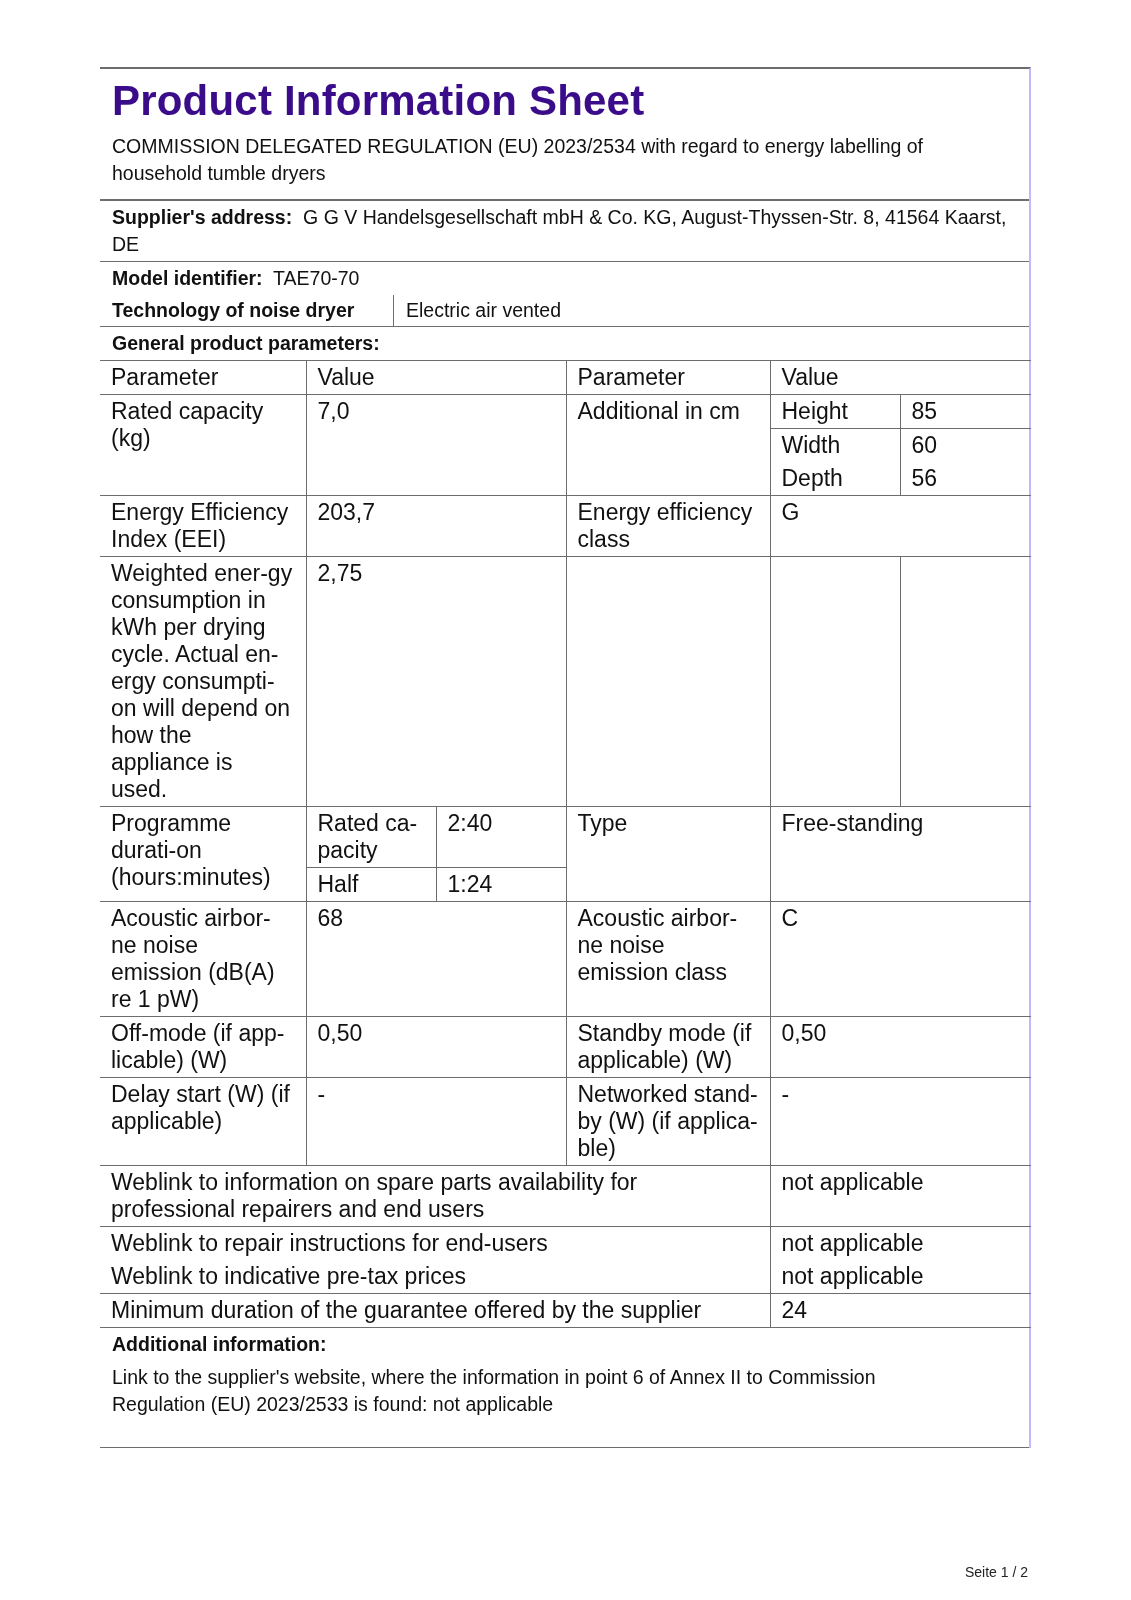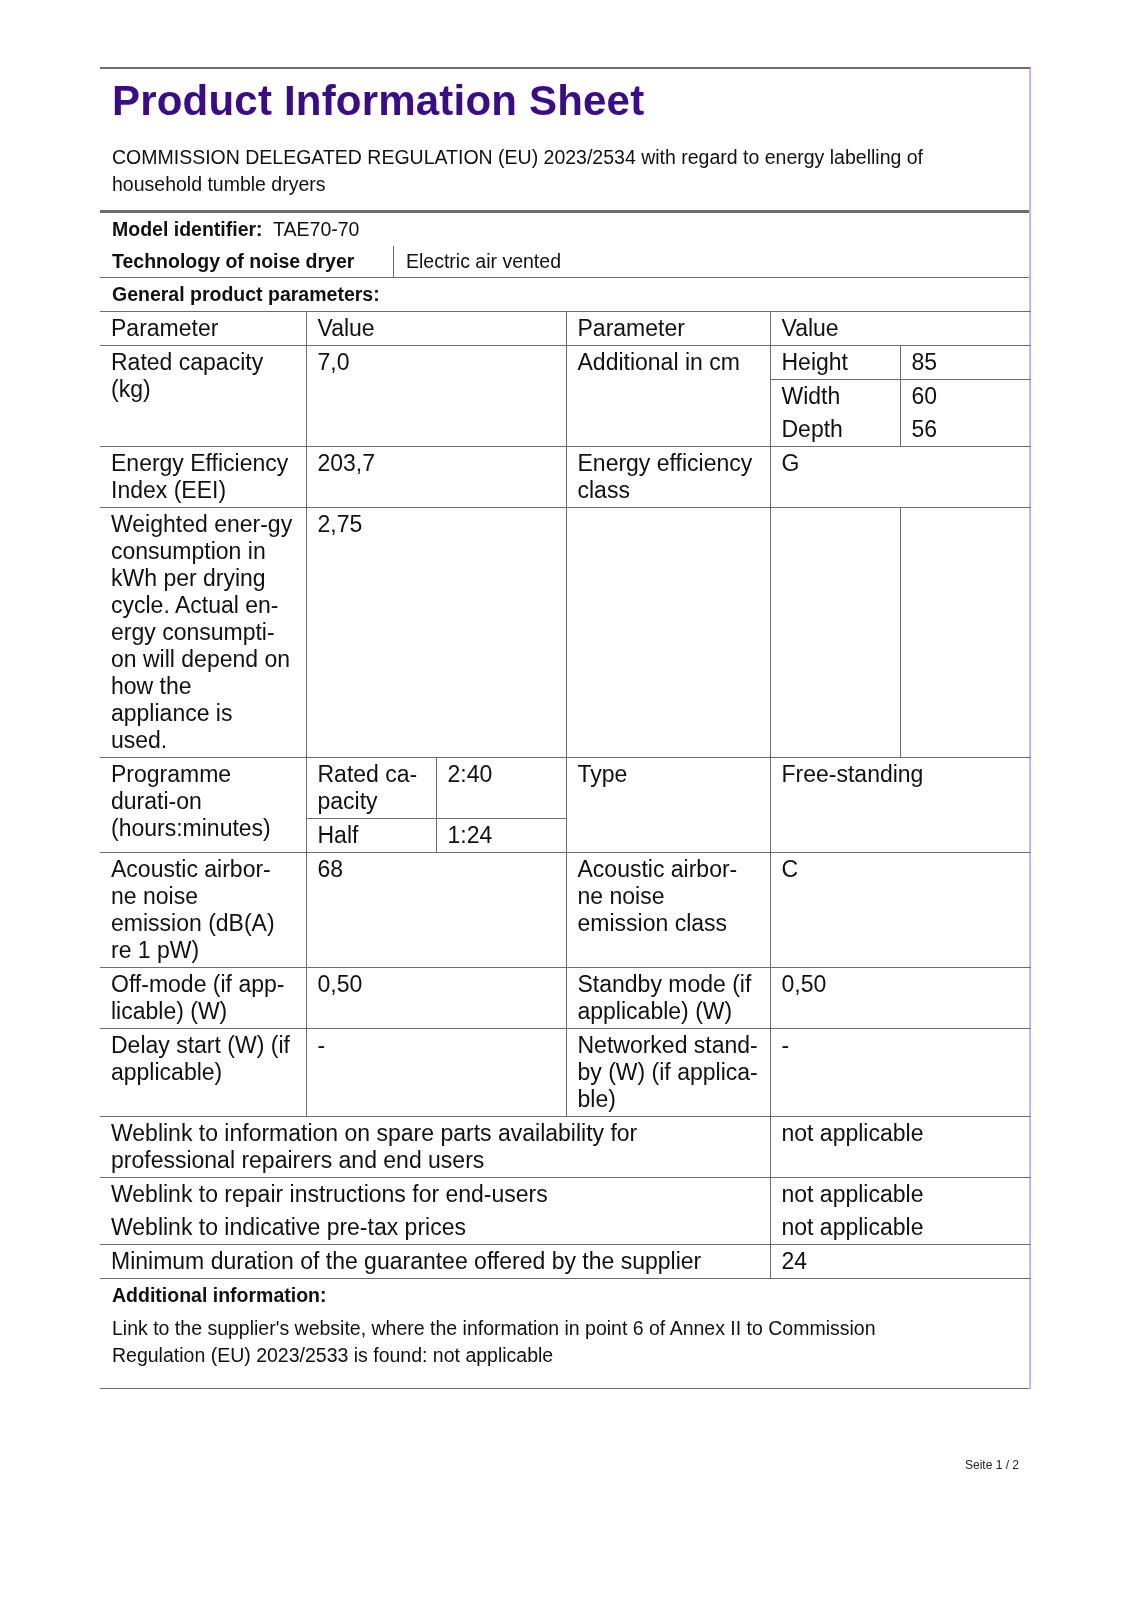--- a/index.html
+++ b/index.html
@@ -1,41 +1,45 @@
 <!DOCTYPE html>
 <html><head>
 <meta charset="utf-8">
 <style>
   html, body { margin:0; padding:0; background:#ffffff; }
   body { width:1131px; height:1600px; position:relative; font-family:"Liberation Sans", sans-serif; color:#111; }
   .sheet { position:absolute; left:100px; top:67px; width:931px; border-top:2px solid #6d6d6d; border-right:2px solid #c4b5fd; box-sizing:border-box; }
   .txt { font-size:19.5px; line-height:27px; }
   .title { color:#3a0c8a; font-weight:bold; font-size:42px; line-height:52px; padding:6px 0 0 12px; letter-spacing:0.2px; }
-  .subtitle { padding:6px 12px 12px 12px;margin-top:11px; }
+  .subtitle { padding:6px 12px 12px 12px; }
   .hr { border-top:1.5px solid #6d6d6d; }
   .row { display:flex; }
   .pad { padding:3px 12px; }
   .b { font-weight:bold; }
   table { border-collapse:collapse; width:100%; table-layout:fixed; }
   td { border:1.5px solid #6d6d6d; vertical-align:top; padding:3px 11px 3px 11px; font-size:23px; line-height:27px; }
   td.nl { border-left:none; }
   td.nr { border-right:none; }
   td.nt { border-top:none; }
   td.nb { border-bottom:none; }
-  .footer { position:absolute; left:965px; top:1458px; font-size:12px; color:#222; }
+  .footer { position:absolute; left:965px; top:1564px; font-size:14px; color:#222; }
 </style>
 </head>
 <body>
 
 <div class="sheet">
   <div class="title">Product Information Sheet</div>
   <div class="subtitle txt">COMMISSION DELEGATED REGULATION (EU) 2023/2534 with regard to energy labelling of household tumble dryers</div>
 
   <div class="hr"></div>
   <div class="hr"></div>
+  <div class="pad txt">
+    <span class="b">Supplier's address:</span>&nbsp;
+    <span>G G V Handelsgesellschaft mbH &amp; Co. KG, August-Thyssen-Str. 8, 41564 Kaarst, DE</span>
+  </div>
   <div class="hr"></div>
   <div class="pad txt">
     <span class="b">Model identifier:</span>&nbsp;
     <span>TAE70-70</span>
   </div>
   <div class="row txt">
     <div class="b" style="width:294px; padding:2px 12px; box-sizing:border-box; border-right:1.5px solid #6d6d6d;">Technology of noise dryer</div>
     <div style="padding:2px 12px;">Electric air vented</div>
   </div>
   <div class="hr"></div>
@@ -127,16 +131,16 @@
       <td colspan="2" class="nr nt">not applicable</td>
     </tr>
     <tr>
       <td colspan="4" class="nl">Minimum duration of the guarantee offered by the supplier</td>
       <td colspan="2" class="nr">24</td>
     </tr>
   </tbody>
     </table>
 
   <div class="pad txt b">Additional information:</div>
-  <div class="pad txt" style="padding-top:3px; padding-bottom:19px; padding-right:90px; border-bottom:1.5px solid #6d6d6d;">Link to the supplier's website, where the information in point 6 of Annex II to Commission Regulation (EU) 2023/2533 is found:  not applicable</div>
+  <div class="pad txt" style="padding-top:3px; padding-bottom:29px; padding-right:90px; border-bottom:1.5px solid #6d6d6d;">Link to the supplier's website, where the information in point 6 of Annex II to Commission Regulation (EU) 2023/2533 is found:  not applicable</div>
 </div>
 
 <div class="footer">Seite 1 / 2</div>
 
 </body></html>

